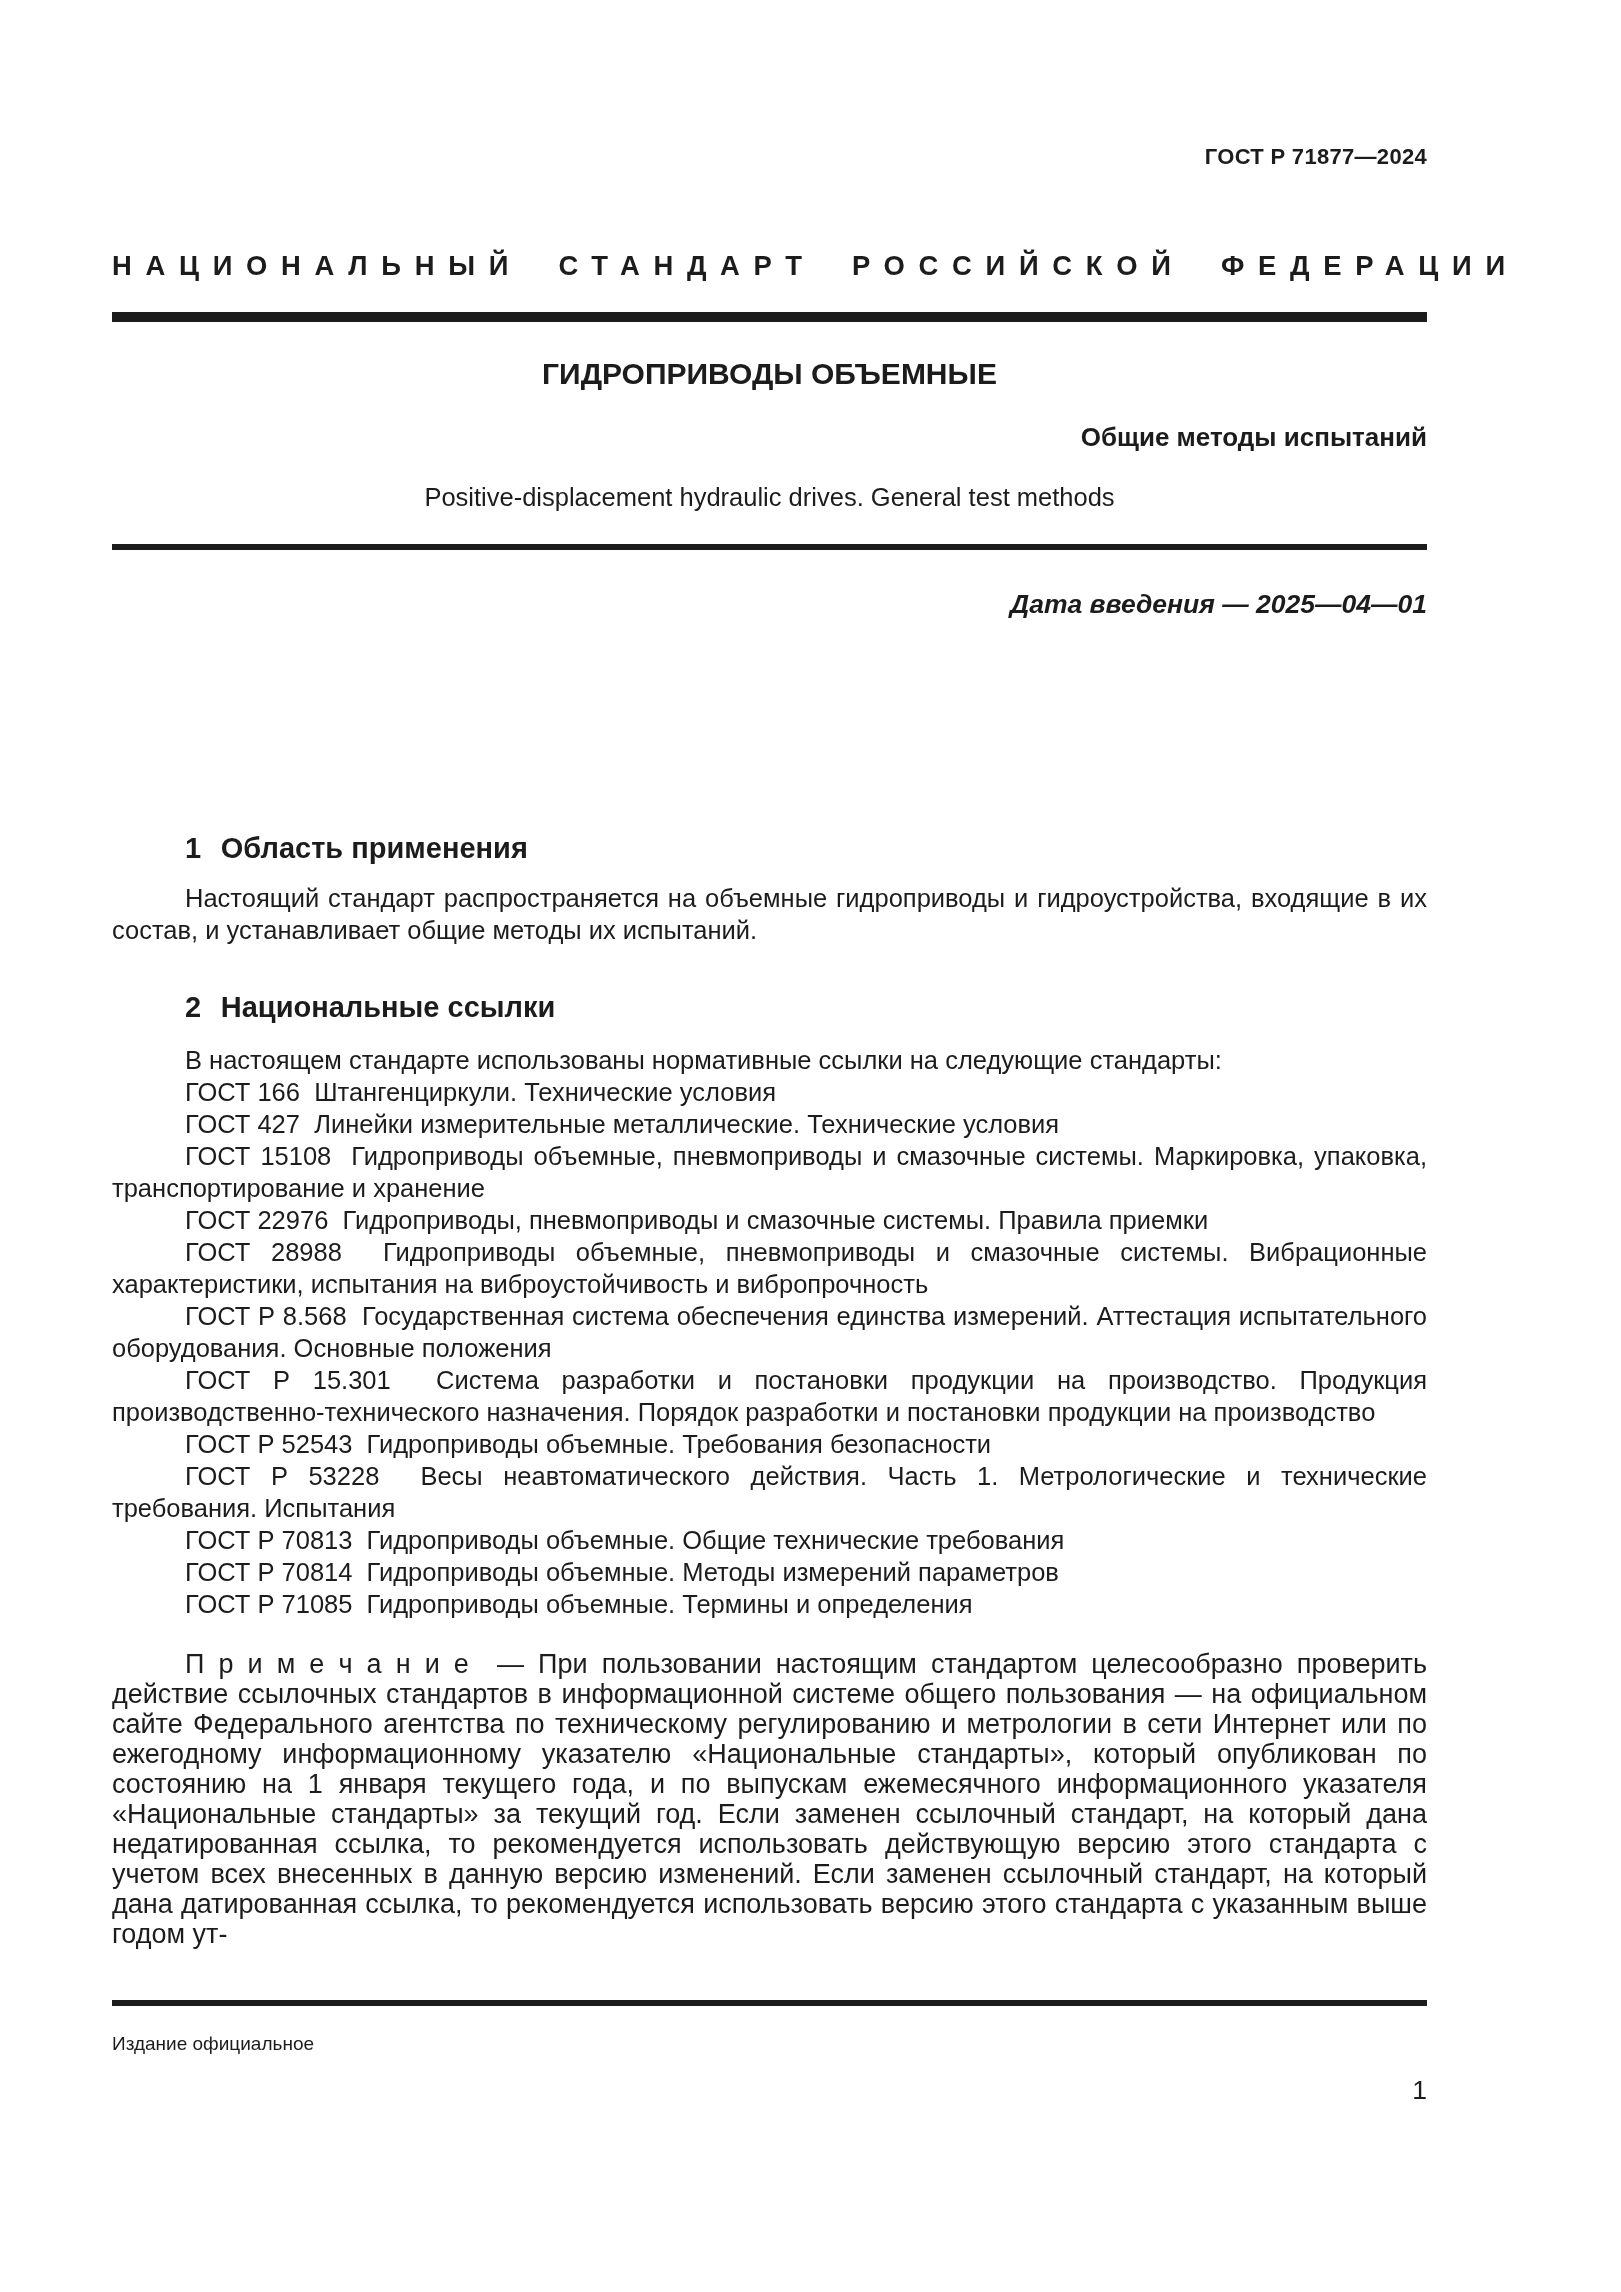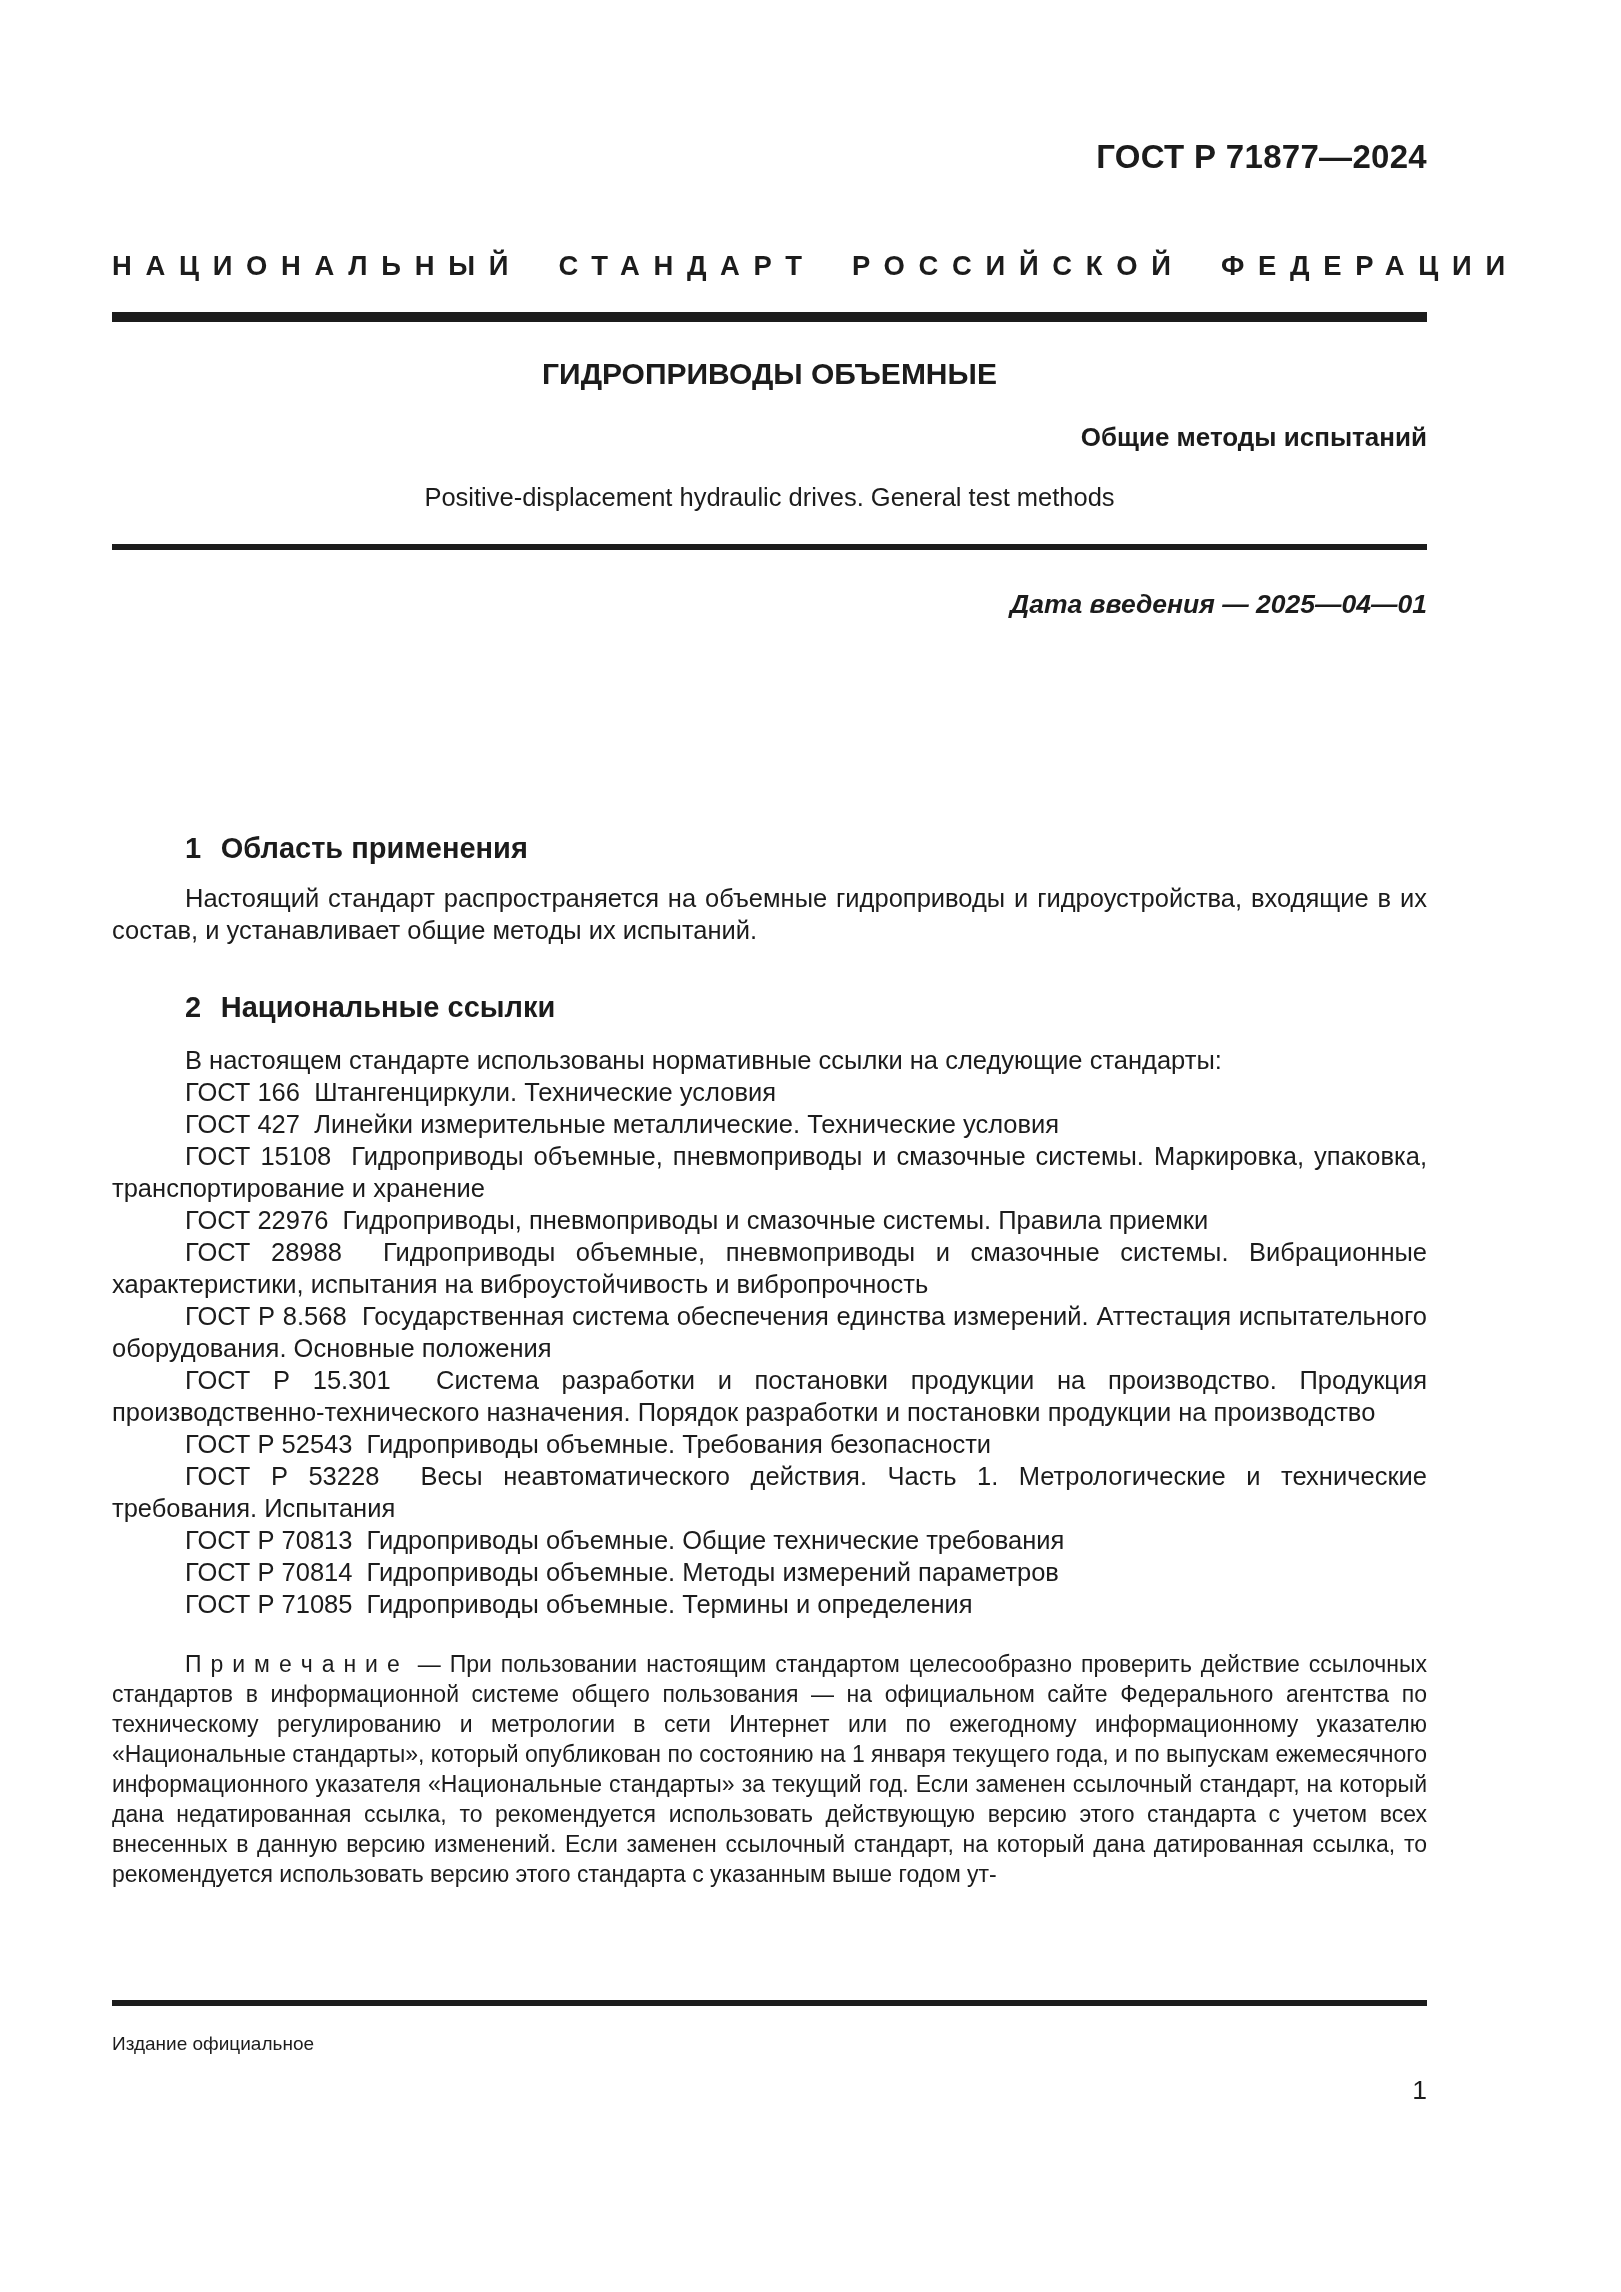--- a/index.html
+++ b/index.html
@@ -10,21 +10,21 @@
     margin: 0 auto;
     background: #ffffff;
     color: #1c1c1c;
     font-family: "Liberation Sans", sans-serif;
     box-sizing: border-box;
     padding: 0 194px 0 112px;
     overflow: hidden;
   }
   .doc-number {
     margin-top: 139px;
-    font-size: 33px;
+    font-size: 22px;
     font-weight: bold;
     line-height: 35px;
     text-align: right;
     letter-spacing: 0.3px;
   }
   .banner {
     margin-top: 74px;
     font-size: 27.4px;
     font-weight: bold;
     line-height: 35px;
@@ -78,21 +78,21 @@
     margin: 0;
     font-size: 25.5px;
     line-height: 32px;
     text-align: justify;
     text-indent: 73px;
   }
   .para-scope { margin-top: 13.7px; }
   .refs-block { margin-top: 15.7px; }
   .note-text {
     margin: 29px 0 0 0;
-    font-size: 23px;
+    font-size: 27px;
     line-height: 30px;
     text-align: justify;
     text-indent: 73px;
   }
   .footer {
     position: absolute;
     left: 112px;
     right: 194px;
     top: 2000px;
   }

